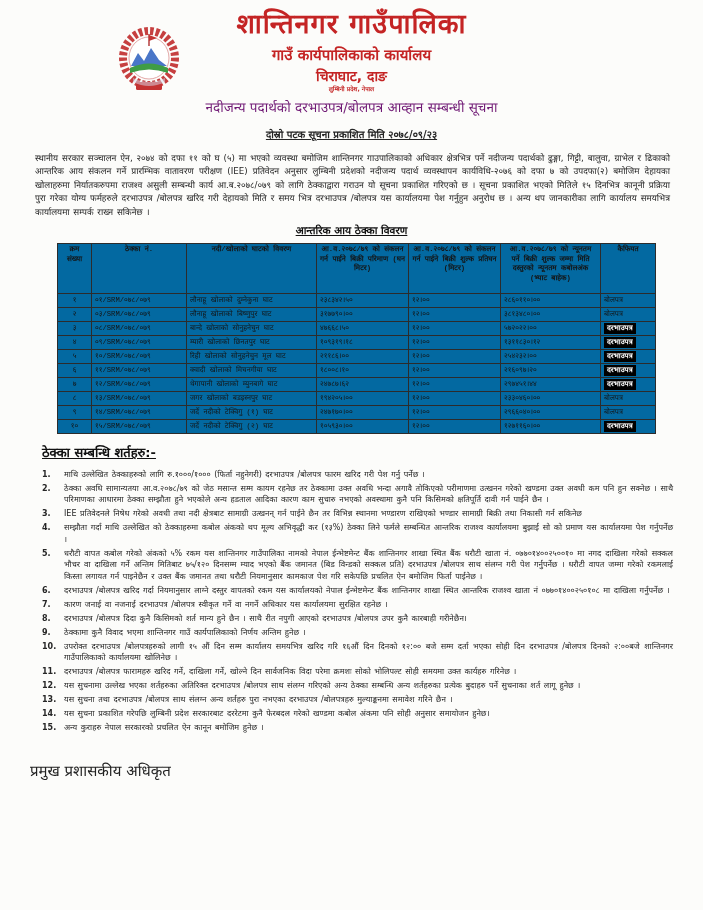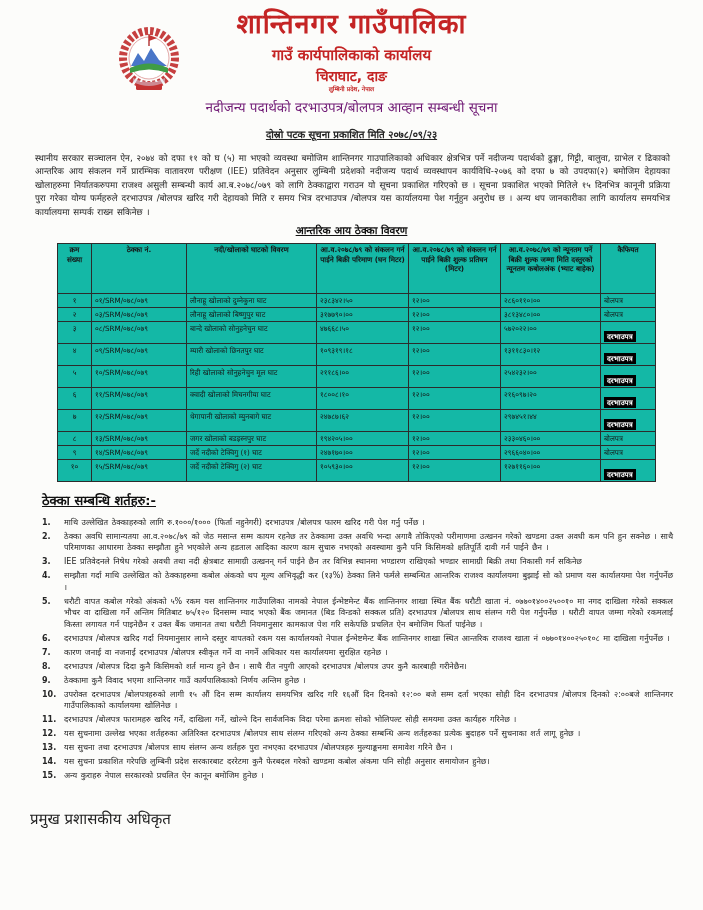--- a/index.html
+++ b/index.html
@@ -21,27 +21,27 @@
               text-decoration:underline; margin-top:11px; }
   
   .body-text {
     margin:11px 33px 0 35px; font-size:8.7px; line-height:13.4px;
     text-align:justify; color:#262626; word-spacing:1px;
   }
   
   .table-title { text-align:center; font-size:10.5px; font-weight:bold;
                  text-decoration:underline; margin-top:4px; color:#111; }
   table { border-collapse:collapse; table-layout:fixed; width:598px;
-          margin:6px 0 0 57px; background:#14b8a6; }
+          margin:6px 0 0 57px; background:#0369a1;font-family:Liberation Mono, monospace; }
   th, td { border:1.2px solid #2c2c2c; font-size:7.2px; padding:1px 3px;
            vertical-align:top; color:#141414; overflow:hidden; }
   thead th { font-weight:bold; text-align:center; height:50px; line-height:9.5px; }
   tbody td { height:13.5px; line-height:11px; }
   td.c { text-align:center; }
-  .hl { background:#000; color:#fff; font-weight:bold; padding:0 3px; display:inline-block;margin-top:8px; }
+  .hl { background:#000; color:#fff; font-weight:bold; padding:0 3px; display:inline-block; }
   
   .notes { margin:9px 30px 0 42px; }
   .notes-heading { font-size:13px; font-weight:bold; text-decoration:underline;
                    color:#111; margin-bottom:8px; }
   .note { display:flex; gap:7px; font-size:8px; line-height:11.4px;
           color:#262626; margin-top:2.6px; text-align:justify; }
   .note .no { font-weight:bold; flex:0 0 15px; }
   .note .txt { flex:1; word-spacing:1px; }
   
   .signature { margin:27px 0 0 30px; font-size:15px; color:#222; }

